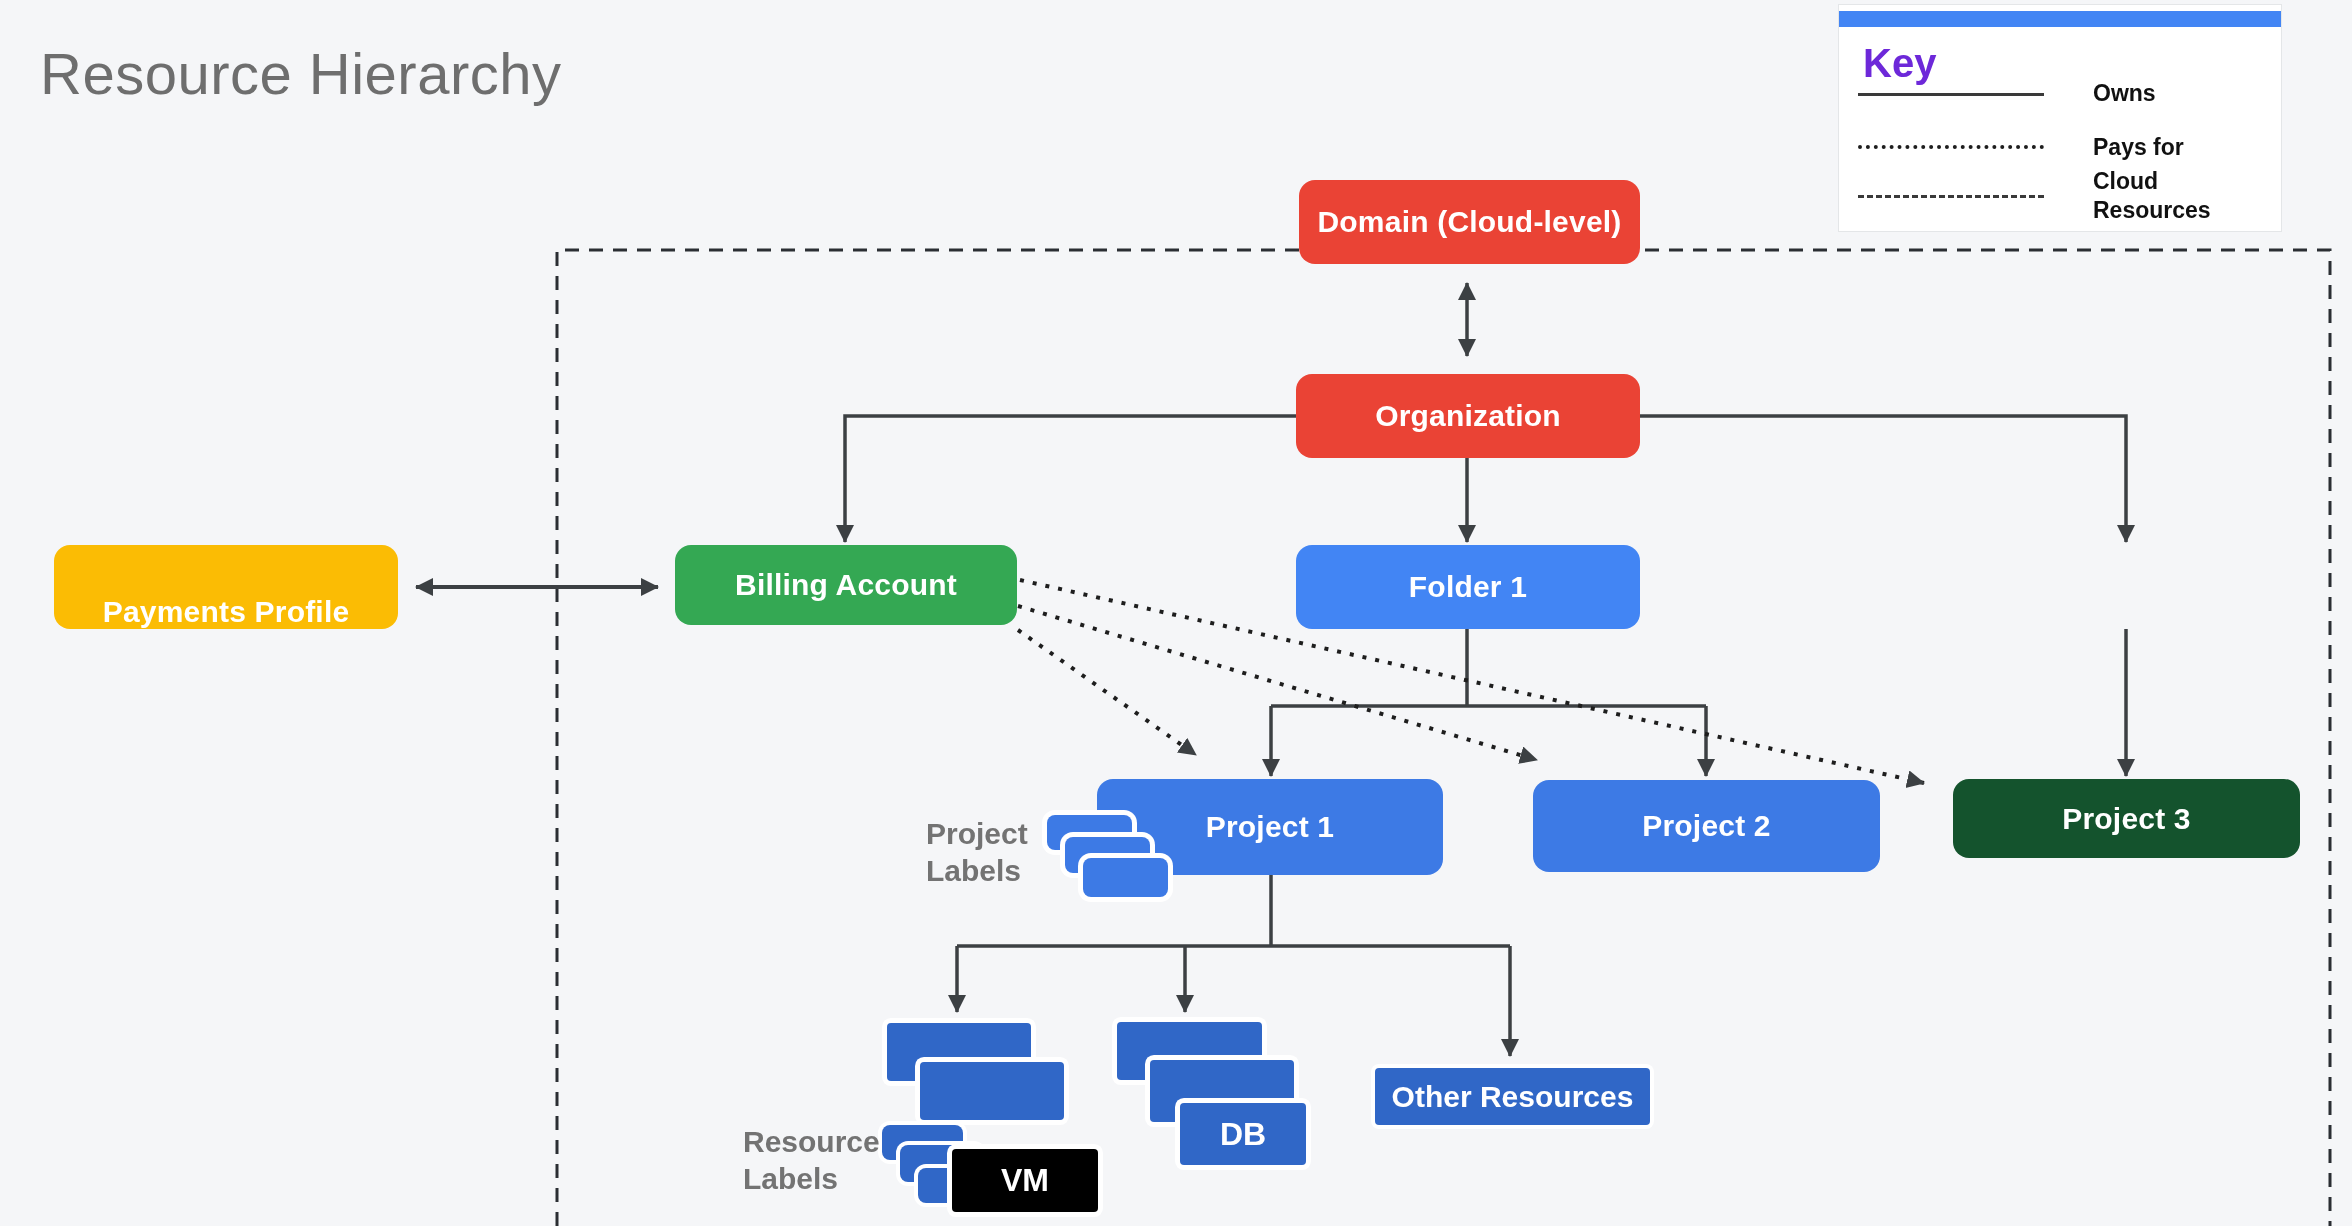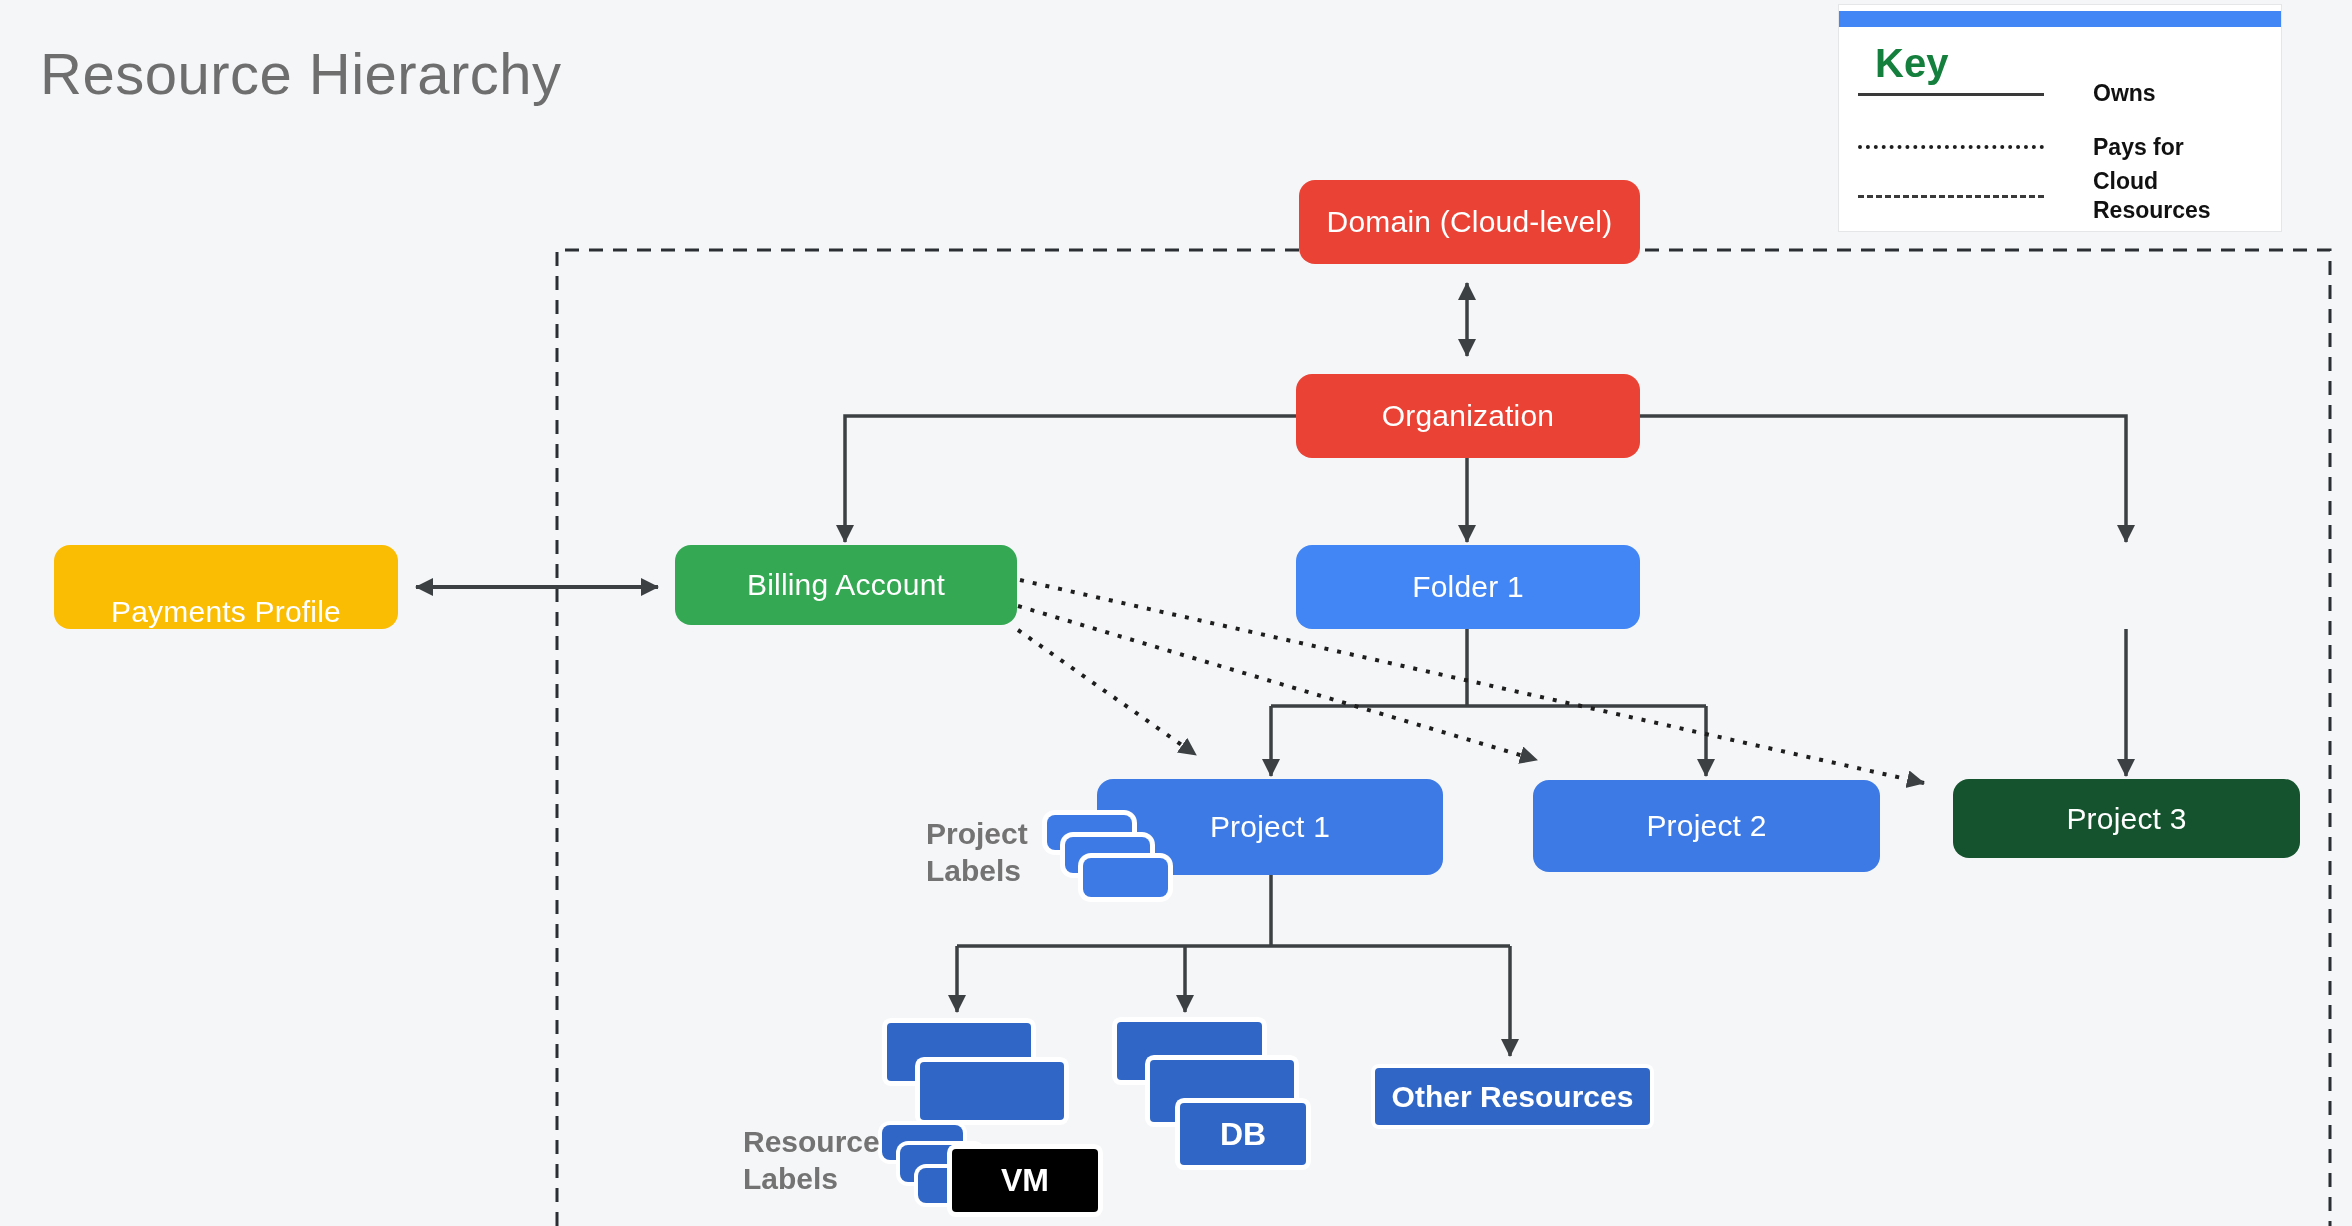--- a/index.html
+++ b/index.html
@@ -6,21 +6,21 @@
   body{font-family:"Liberation Sans",sans-serif;}
   .stage{
     position:relative;width:2352px;height:1226px;overflow:hidden;
     background:#F5F6F8;
   }
   .stage svg.wires{position:absolute;left:0;top:0;z-index:1;}
 
   
   .node{
     position:absolute;z-index:2;display:flex;align-items:center;justify-content:center;
-    color:#fff;font-weight:400;font-size:30px;border-radius:16px;text-align:center;
+    color:#fff;font-weight:700;font-size:30px;border-radius:16px;text-align:center;
     letter-spacing:.2px;
   }
   
   .stackbox{
     position:absolute;z-index:2;border-radius:4px;
     box-shadow:0 0 0 5px #FFFFFF;
     display:flex;align-items:center;justify-content:center;
     color:#fff;font-weight:700;font-size:32px;
   }
   .minicard{
@@ -31,21 +31,21 @@
     position:absolute;z-index:3;color:#737373;font-weight:700;
     font-size:30px;line-height:1.22;
   }
 
   
   .keybox{
     position:absolute;left:1838px;top:4px;width:444px;height:228px;z-index:3;
     background:#fff;border:1px solid #E4E6E8;box-sizing:border-box;
   }
   .keybox .strip{position:absolute;left:0;top:6px;width:100%;height:16px;background:#4285F4;}
-  .keybox .keytitle{position:absolute;left:36px;top:36px;font-size:40px;font-weight:700;color:#15803d;}
+  .keybox .keytitle{position:absolute;left:24px;top:36px;font-size:40px;font-weight:700;color:#6d28d9;}
   .keyline{position:absolute;left:19px;width:186px;height:0;}
   .keyline.solid {border-top:3px solid #3A3A3A;}
   .keyline.dotted{border-top:4px dotted #1E1E1E;}
   .keyline.dashed{border-top:3px dashed #3A3A3A;}
   .keylabel{position:absolute;left:254px;font-size:23px;font-weight:700;color:#111;line-height:1.25;width:160px;}
 
   .page-title{
     position:absolute;left:40px;top:40px;z-index:2;
     font-size:58px;font-weight:400;color:#6E6E6E;letter-spacing:.5px;
   }

